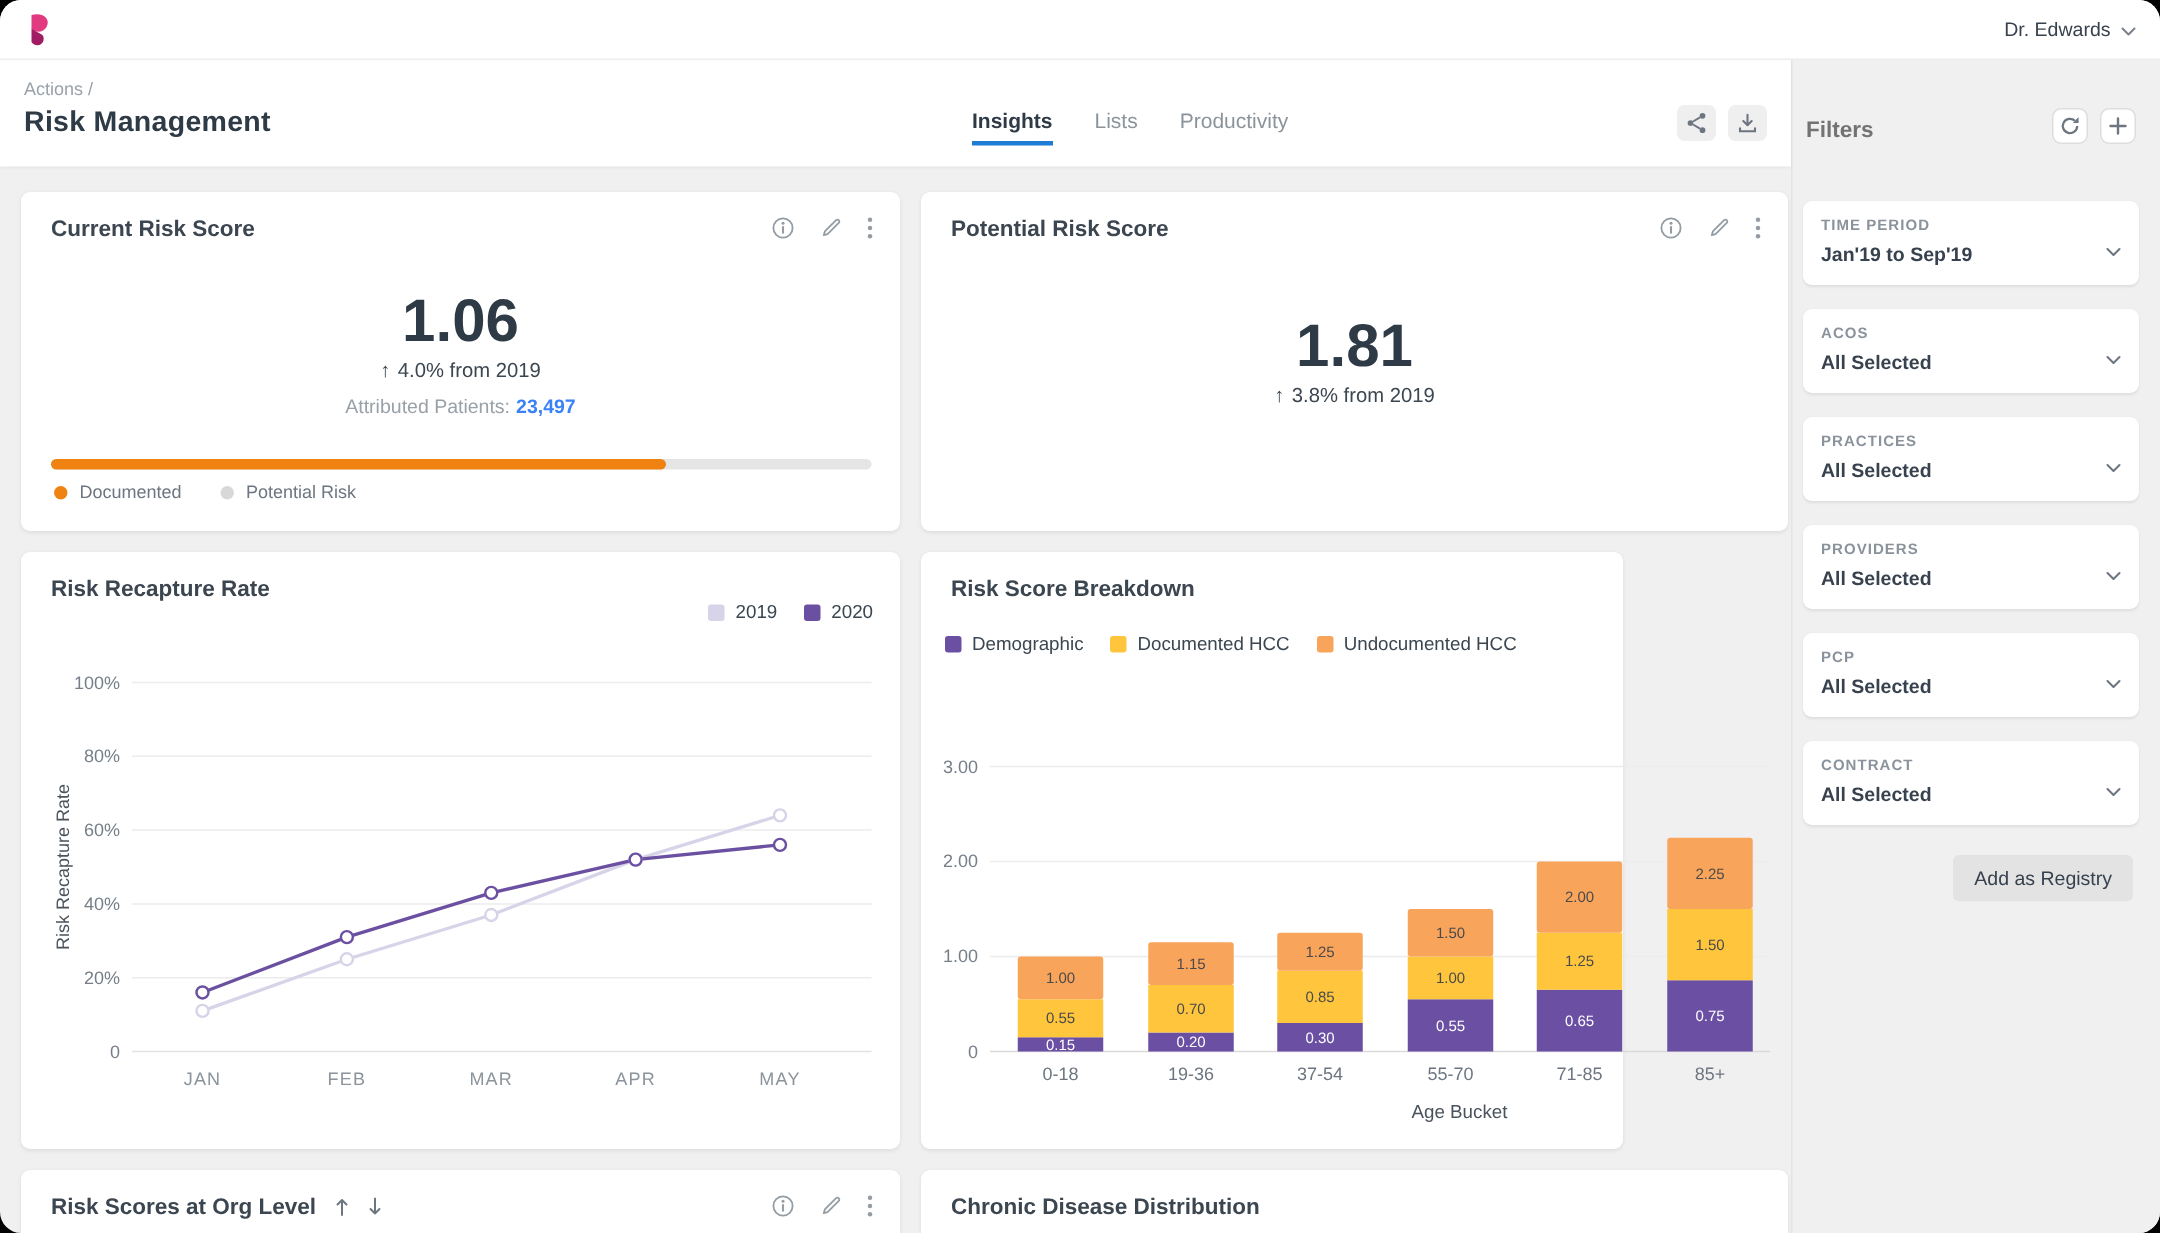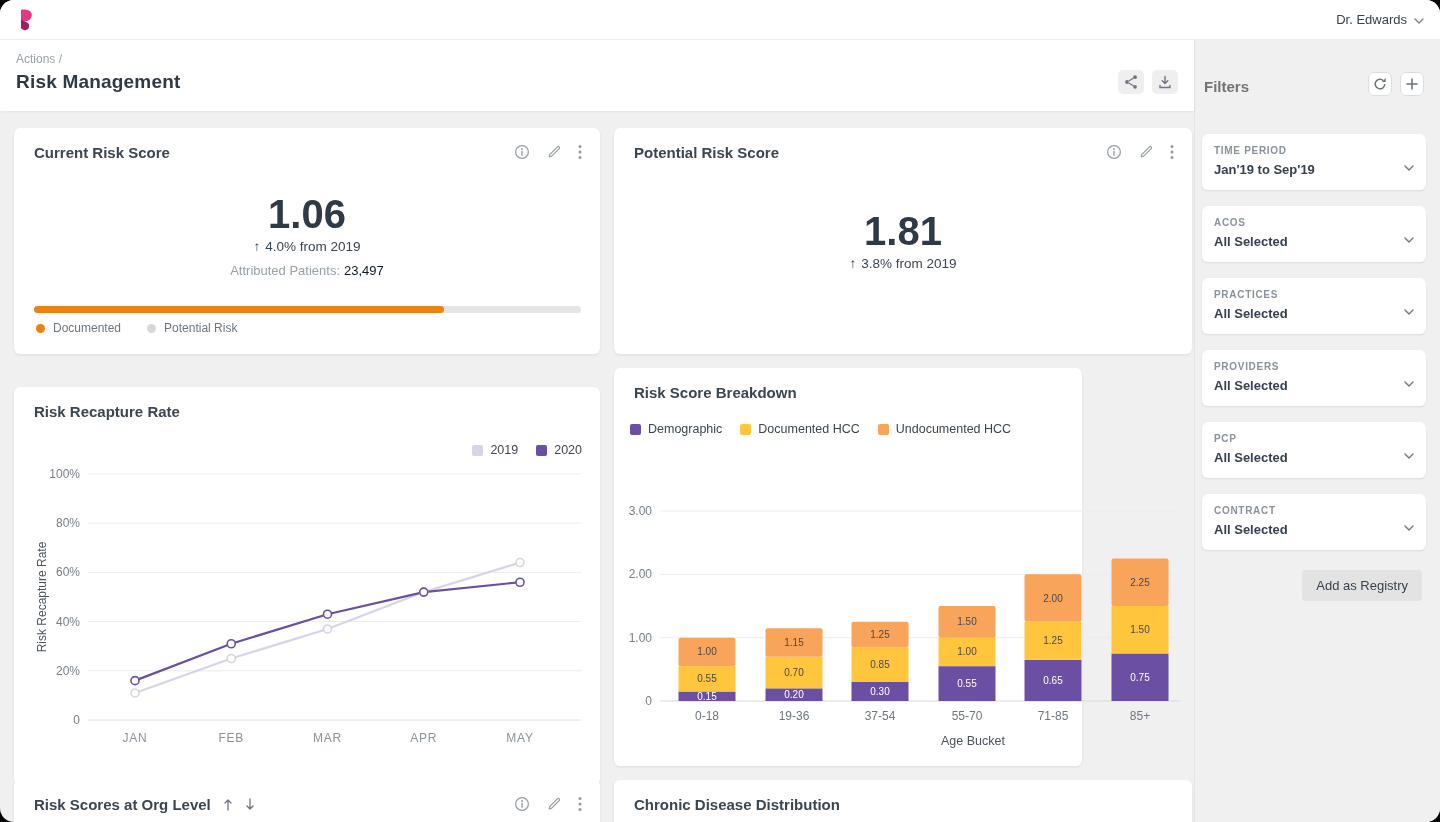--- a/index.html
+++ b/index.html
@@ -27,53 +27,53 @@
   .tab { font-size:14px; color:#8b939b; padding:4px 0 6px; border-bottom:3px solid transparent; cursor:pointer; }
   .tab.active { color:#2e3a46; font-weight:700; border-bottom-color:#1f7cd4; }
   .hdr-actions { position:absolute; right:16px; top:30px; display:flex; gap:8px; }
   .hdr-btn { width:26px; height:24px; background:#efefef; border:none; border-radius:5px;
              display:flex; align-items:center; justify-content:center; color:#6d7680; cursor:pointer; }
 
   
   .card { position:absolute; background:#fff; border-radius:6px; box-shadow:0 1px 3px rgba(0,0,0,.08); }
   .card-current   { left:14px;  top:128px; width:586px; height:226px; }
   .card-potential { left:614px; top:128px; width:578px; height:226px; }
-  .card-recapture { left:14px;  top:368px; width:586px; height:398px;margin-top:19px; }
+  .card-recapture { left:14px;  top:368px; width:586px; height:398px; }
   .card-breakdown { left:614px; top:368px; width:468px; height:398px; }
   .card-org       { left:14px;  top:780px; width:586px; height:56px; }
   .card-chronic   { left:614px; top:780px; width:578px; height:56px; }
 
   .card-head { display:flex; justify-content:space-between; align-items:flex-start;
                padding:16px 18px 0 20px;gap:20px; }
   .card-title { font-size:15px; font-weight:600; color:#3c4650; }
   .title-group { display:flex; align-items:center; gap:12px; }
   .card-icons { display:flex; align-items:center; gap:16px; color:#949ca4; }
   .cicon { display:flex; align-items:center; cursor:pointer; }
   .sort-icon { color:#6d7680; cursor:pointer; display:flex; }
 
   .center-block { position:absolute; left:0; right:0; text-align:center; }
   .card-current  .center-block { top:63px; }
   .card-potential .center-block { top:80px; }
   .big-num { font-size:40px; line-height:46px; font-weight:700; color:#2e3a46; }
   .change { margin-top:2px; font-size:13.5px; color:#3c4650; }
   .arrow-up::before { content:"\2191"; margin-right:5px; color:#3c4650; }
   .attrib { margin-top:9px; font-size:13px; color:#98a0a8; }
-  .attrib .attrib-val { color:#0f172a; font-weight:400; margin-left:4px; }
+  .attrib .attrib-val { color:#3b82f6; font-weight:700; margin-left:4px; }
 
   .progress-track { position:absolute; left:20px; top:178px; width:547px; height:7px;
                     background:#e5e5e5; border-radius:4px; }
   .progress-fill { height:7px; border-radius:4px; background:#ef8210; }
   .score-legend { position:absolute; left:22px; top:193px; display:flex; gap:26px; align-items:flex-start; }
   .score-legend .li { display:flex; align-items:center; gap:8px; font-size:12px; color:#6d7680; }
   .dot { width:9px; height:9px; border-radius:50%; }
 
   .chart-legend { display:flex; gap:18px; align-items:center; }
   .chart-legend .li { display:flex; align-items:center; gap:7px; font-size:12.5px; color:#3c4650; }
   .sq { width:11px; height:11px; border-radius:2px; }
-  .legend-recapture { position:absolute; right:18px; top:56px; }
+  .legend-recapture { position:absolute; right:18px; top:33px; }
   .legend-breakdown { position:absolute; left:16px; top:54px; }
 
   .chart-svg { position:absolute; left:0; }
   #recapture-svg { top:60px; }
   #breakdown-svg { top:100px; }
   svg text { font-family:"Liberation Sans", sans-serif; }
 
   
   .filters { position:absolute; left:1194px; top:40px; width:246px; height:782px;
              background:#f0f0f0; border-left:1px solid #e4e4e4; }
@@ -110,20 +110,25 @@
         <polyline points="1,1 5,5 9,1" fill="none" stroke="currentColor" stroke-width="1.4" stroke-linecap="round" stroke-linejoin="round"></polyline>
       </svg>
     </div>
   </header>
 
   <section class="page-header">
     <div class="ph-left">
       <div class="breadcrumb">Actions /</div>
       <h1 class="page-title">Risk Management</h1>
     </div>
+    <nav class="tabs">
+      <div class="tab active">Insights</div>
+      <div class="tab">Lists</div>
+      <div class="tab">Productivity</div>
+    </nav>
     <div class="hdr-actions">
       <button class="hdr-btn">
         <svg width="16" height="16" viewBox="0 0 16 16">
           <circle cx="12" cy="3.2" r="1.9" fill="currentColor"></circle>
           <circle cx="4" cy="8" r="1.9" fill="currentColor"></circle>
           <circle cx="12" cy="12.8" r="1.9" fill="currentColor"></circle>
           <line x1="5.7" y1="7" x2="10.3" y2="4.2" stroke="currentColor" stroke-width="1.3"></line>
           <line x1="5.7" y1="9" x2="10.3" y2="11.8" stroke="currentColor" stroke-width="1.3"></line>
         </svg>
       </button>

